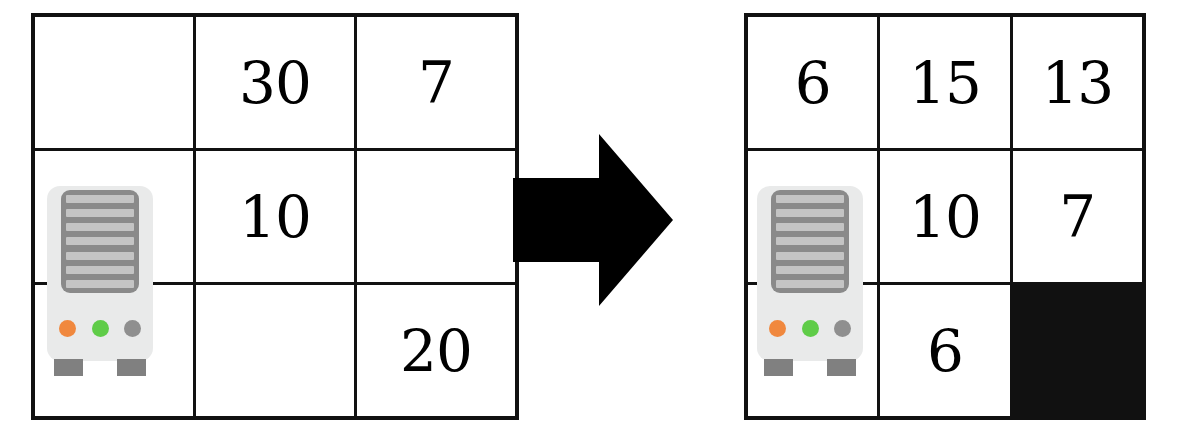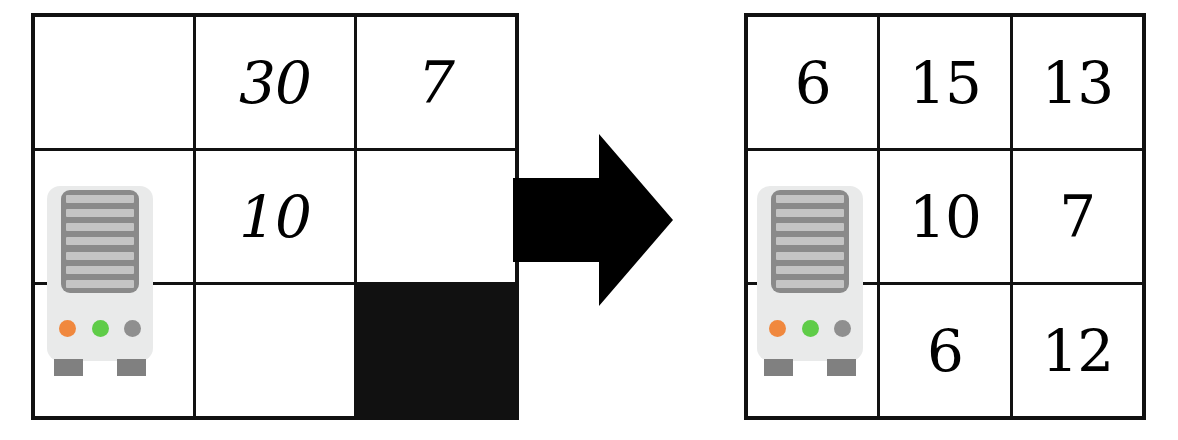--- a/index.html
+++ b/index.html
@@ -24,21 +24,21 @@
   .grid {
     position: absolute;
     display: grid;
     grid-template-columns: repeat(3, 1fr);
     grid-template-rows: repeat(3, 1fr);
     box-sizing: border-box;
     background: #111111;
     border: 4px solid #111111;
     gap: 3px;
   }
-  #grid-left  { left: 31px;  top: 13px; width: 488px; height: 407px; font-style: italic; }
+  #grid-left  { left: 31px;  top: 13px; width: 488px; height: 407px; }
   #grid-right { left: 744px; top: 13px; width: 402px; height: 407px; }
 
   .cell {
     background: #ffffff;
     display: flex;
     align-items: center;
     justify-content: center;
     font-size: 58px;
     line-height: 1;
     color: #000000;
@@ -128,20 +128,21 @@
 
   <div class="grid" id="grid-left">
     <div class="cell"></div>
     <div class="cell">30</div>
     <div class="cell">7</div>
     <div class="cell"></div>
     <div class="cell">10</div>
     <div class="cell"></div>
     <div class="cell"></div>
     <div class="cell"></div>
+    <div class="cell">20</div>
   </div>
 
   <div class="machine" id="machine-left">
     <div class="machine-body">
       <div class="machine-panel">
         <div class="slat"></div>
         <div class="slat"></div>
         <div class="slat"></div>
         <div class="slat"></div>
         <div class="slat"></div>
@@ -166,21 +167,20 @@
 
   <div class="grid" id="grid-right">
     <div class="cell">6</div>
     <div class="cell">15</div>
     <div class="cell">13</div>
     <div class="cell"></div>
     <div class="cell">10</div>
     <div class="cell">7</div>
     <div class="cell"></div>
     <div class="cell">6</div>
-    <div class="cell">12</div>
   </div>
 
   <div class="machine" id="machine-right">
     <div class="machine-body">
       <div class="machine-panel">
         <div class="slat"></div>
         <div class="slat"></div>
         <div class="slat"></div>
         <div class="slat"></div>
         <div class="slat"></div>

